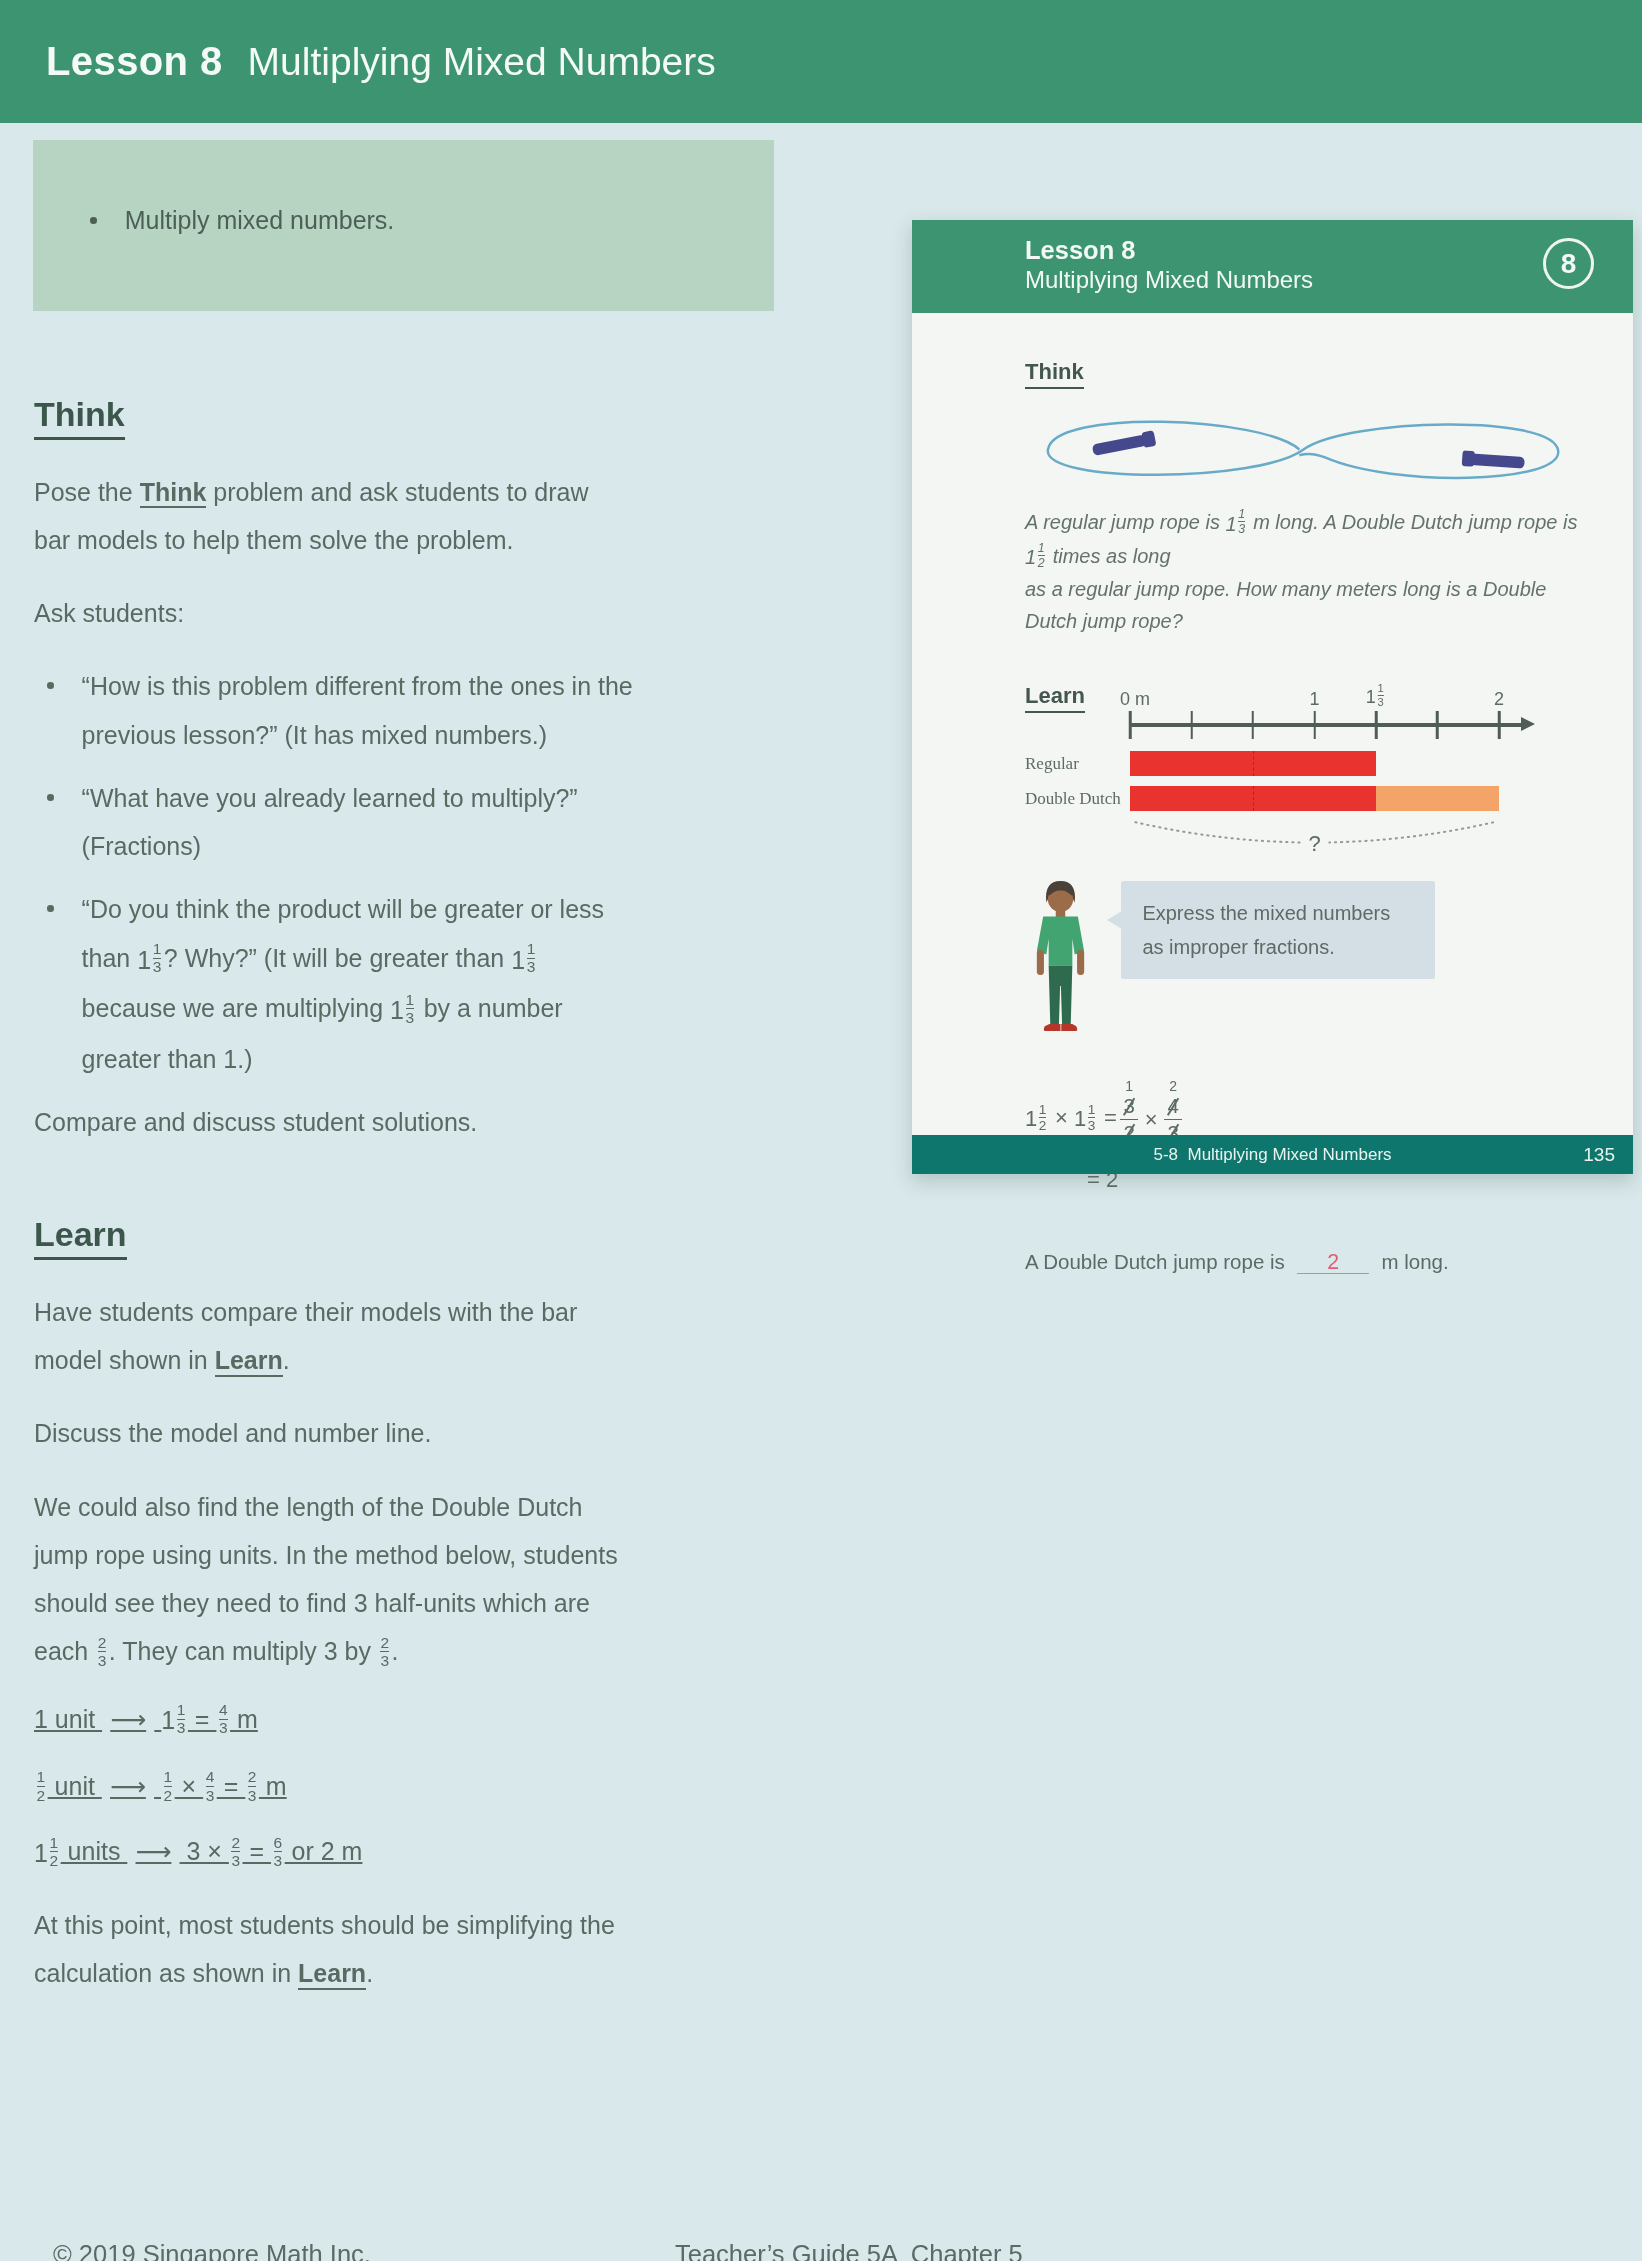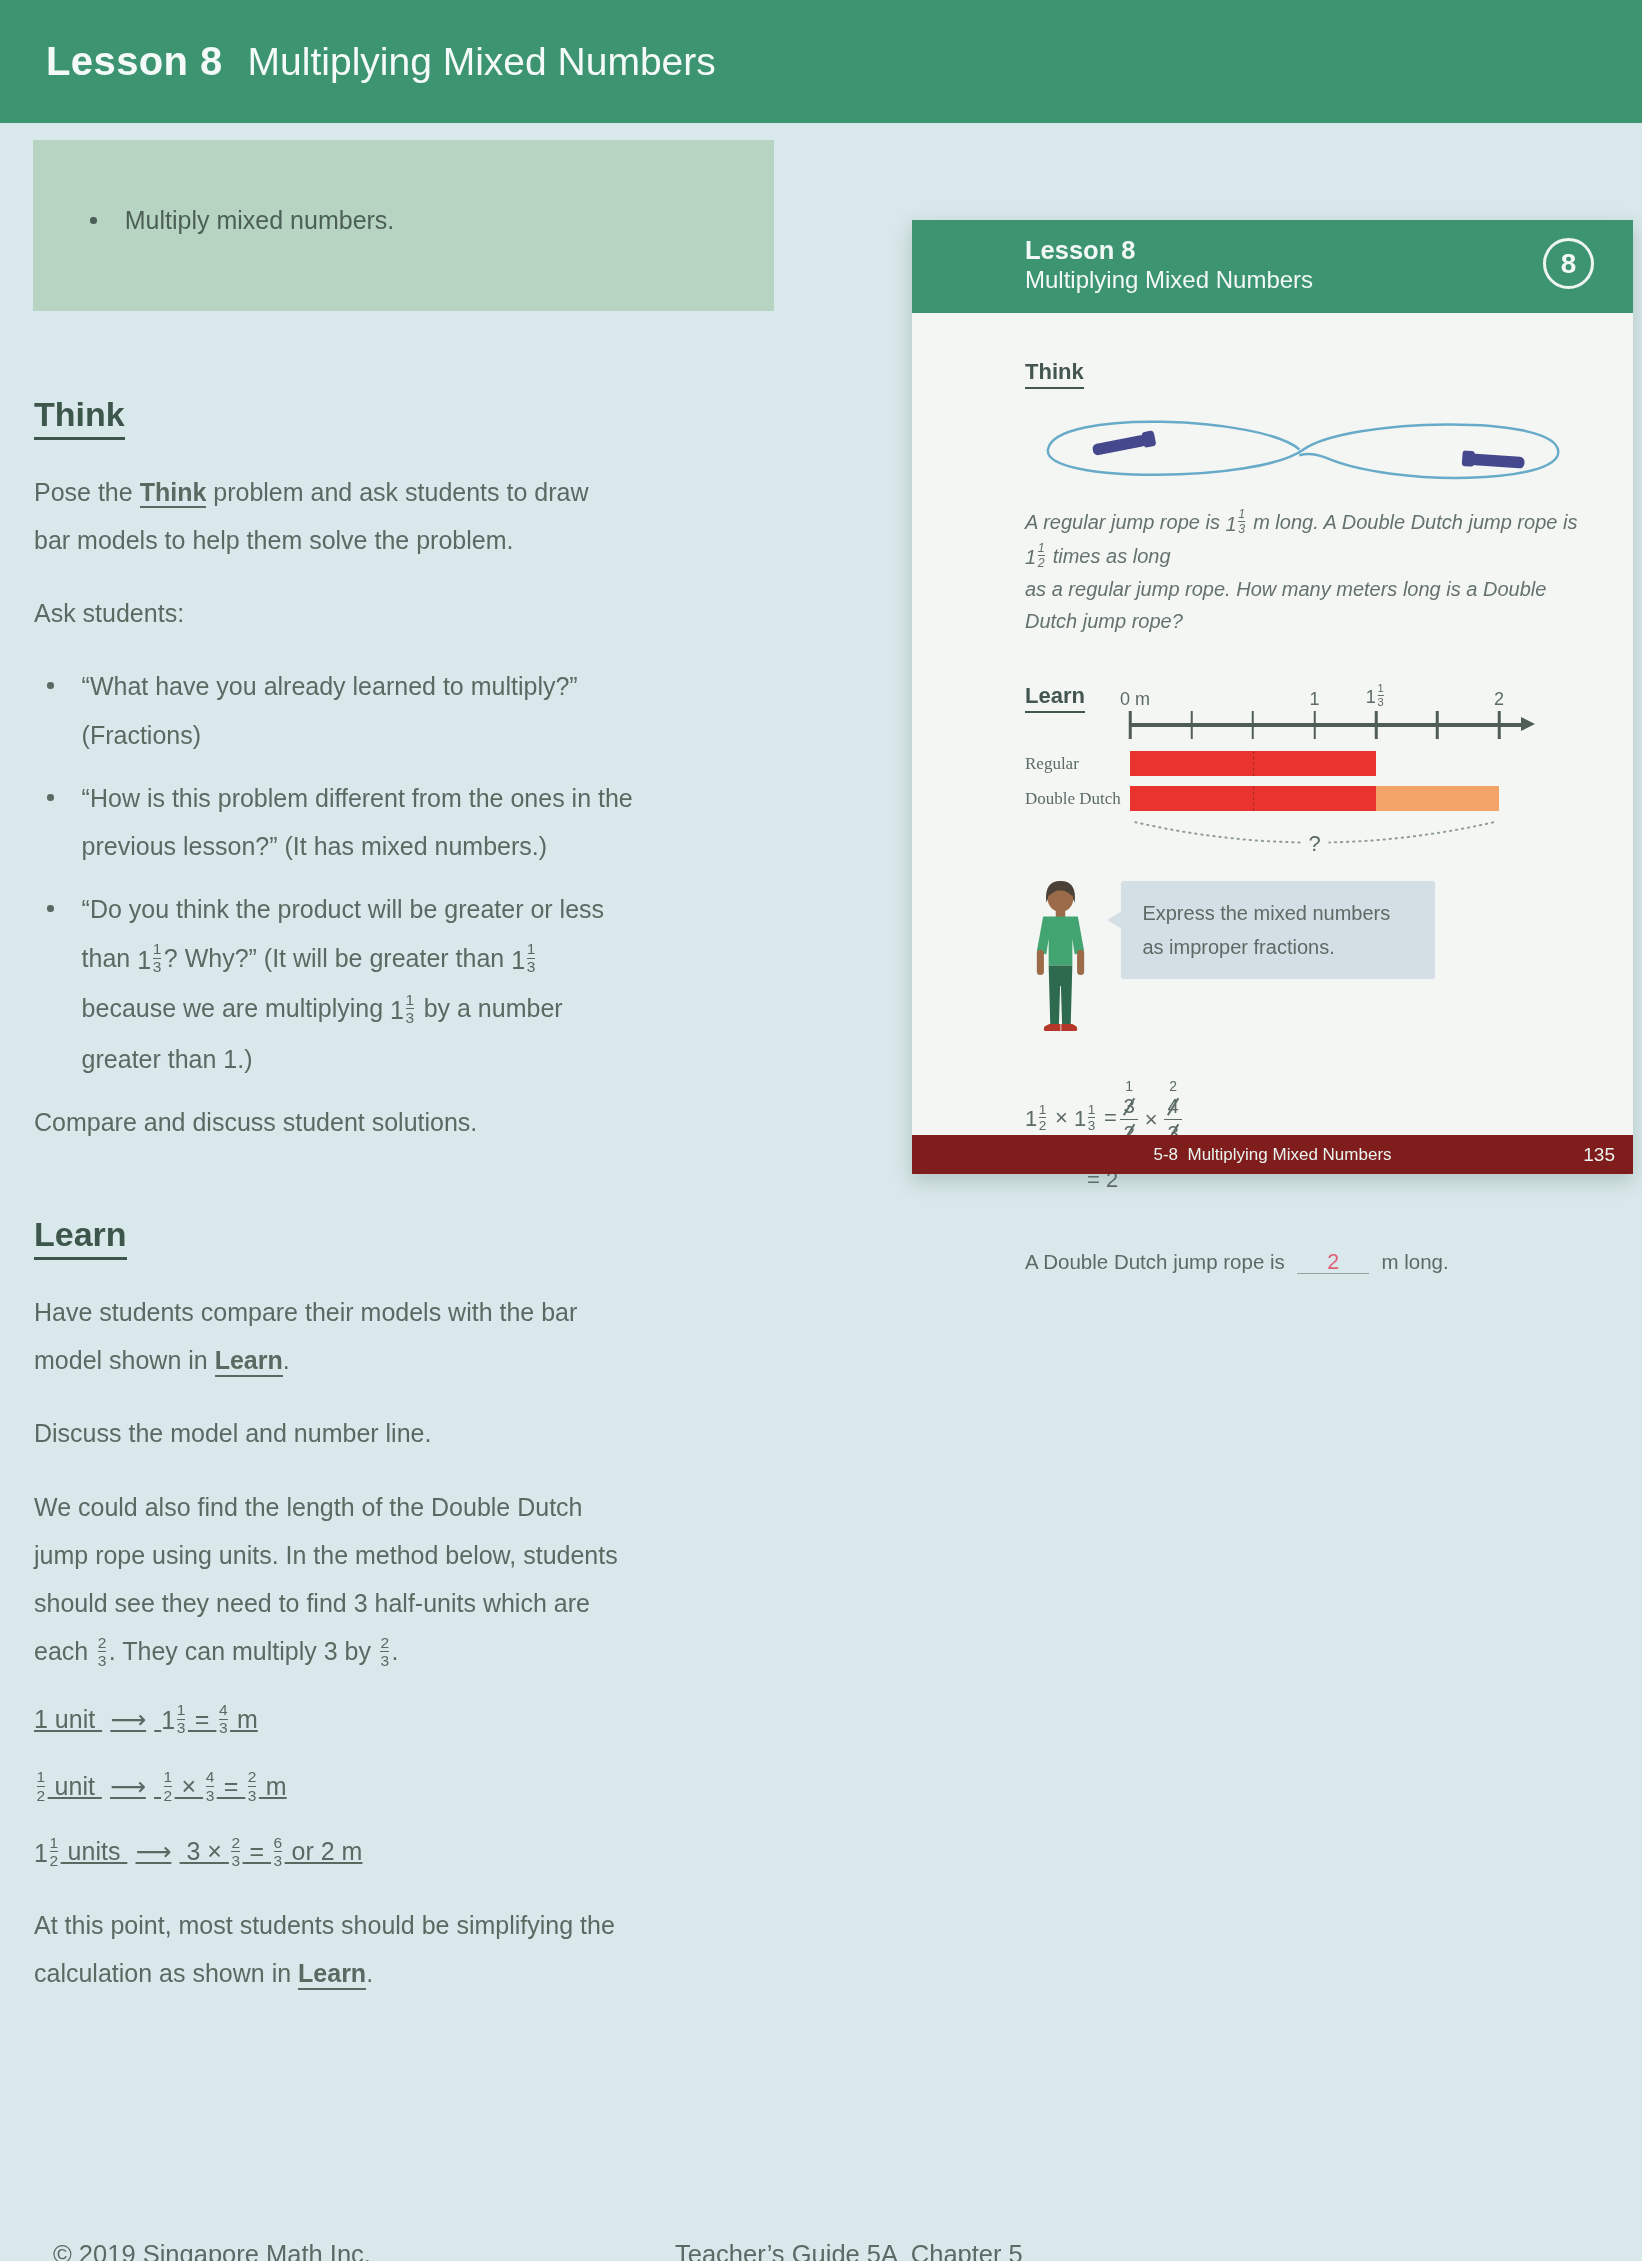--- a/index.html
+++ b/index.html
@@ -96,21 +96,21 @@
   .cbar{width:18px;height:1.6px;background:currentColor;margin:1.6px 0;}
   .eq-times{margin:0 3.3px;}
   .eq-line2{margin:5px 0 0 62px;}
 
   
   .answer{margin-top:57px;font-size:20.5px;color:#5c6b65;}
   .blank{display:inline-block;width:72px;border-bottom:1.6px solid #98a39d;text-align:center;margin:0 6.6px;line-height:1.05;}
   .ans{color:#e25c76;font-size:21.4px;font-weight:normal;}
 
   
-  .book-footer{position:absolute;left:0;bottom:0;width:100%;height:39px;background:#7f1d1d;
+  .book-footer{position:absolute;left:0;bottom:0;width:100%;height:39px;background:#0f766e;
     display:flex;align-items:center;justify-content:center;color:#e9f3ee;}
   .bf-title{font-size:17px;white-space:pre;}
   .bf-page{position:absolute;right:18px;font-size:19px;}
 
   
   .main-footer{position:absolute;left:0;top:2240px;width:1643px;font-size:25.5px;color:#5a6a64;}
   .main-footer .copyright{position:absolute;left:53px;white-space:pre;}
   .main-footer .guide{position:absolute;left:675px;white-space:pre;}
 </style>
 </head>
@@ -129,25 +129,25 @@
 </div>
 
 <div class="left-col">
   <h2 class="sec-heading">Think</h2>
   <p>Pose the <span class="bu">Think</span> problem and ask students to draw<br>bar models to help them solve the problem.</p>
   <p>Ask students:</p>
 
   <div class="bullets">
     <div class="bullet">
       <span class="dot"></span>
-      <div class="bt">“What have you already learned to multiply?”<br>(Fractions)</div>
+      <div class="bt">“How is this problem different from the ones in the<br>previous lesson?” (It has mixed numbers.)</div>
     </div>
     <div class="bullet">
       <span class="dot"></span>
-      <div class="bt">“How is this problem different from the ones in the<br>previous lesson?” (It has mixed numbers.)</div>
+      <div class="bt">“What have you already learned to multiply?”<br>(Fractions)</div>
     </div>
     <div class="bullet">
       <span class="dot"></span>
       <div class="bt">“Do you think the product will be greater or less<br>than <span class="mixed">
             <span class="whole">1</span>
             <span class="frac">
               <span class="fn">1</span>
               <span class="fd">3</span>
             </span>
           </span>? Why?” (It will be greater than <span class="mixed">

